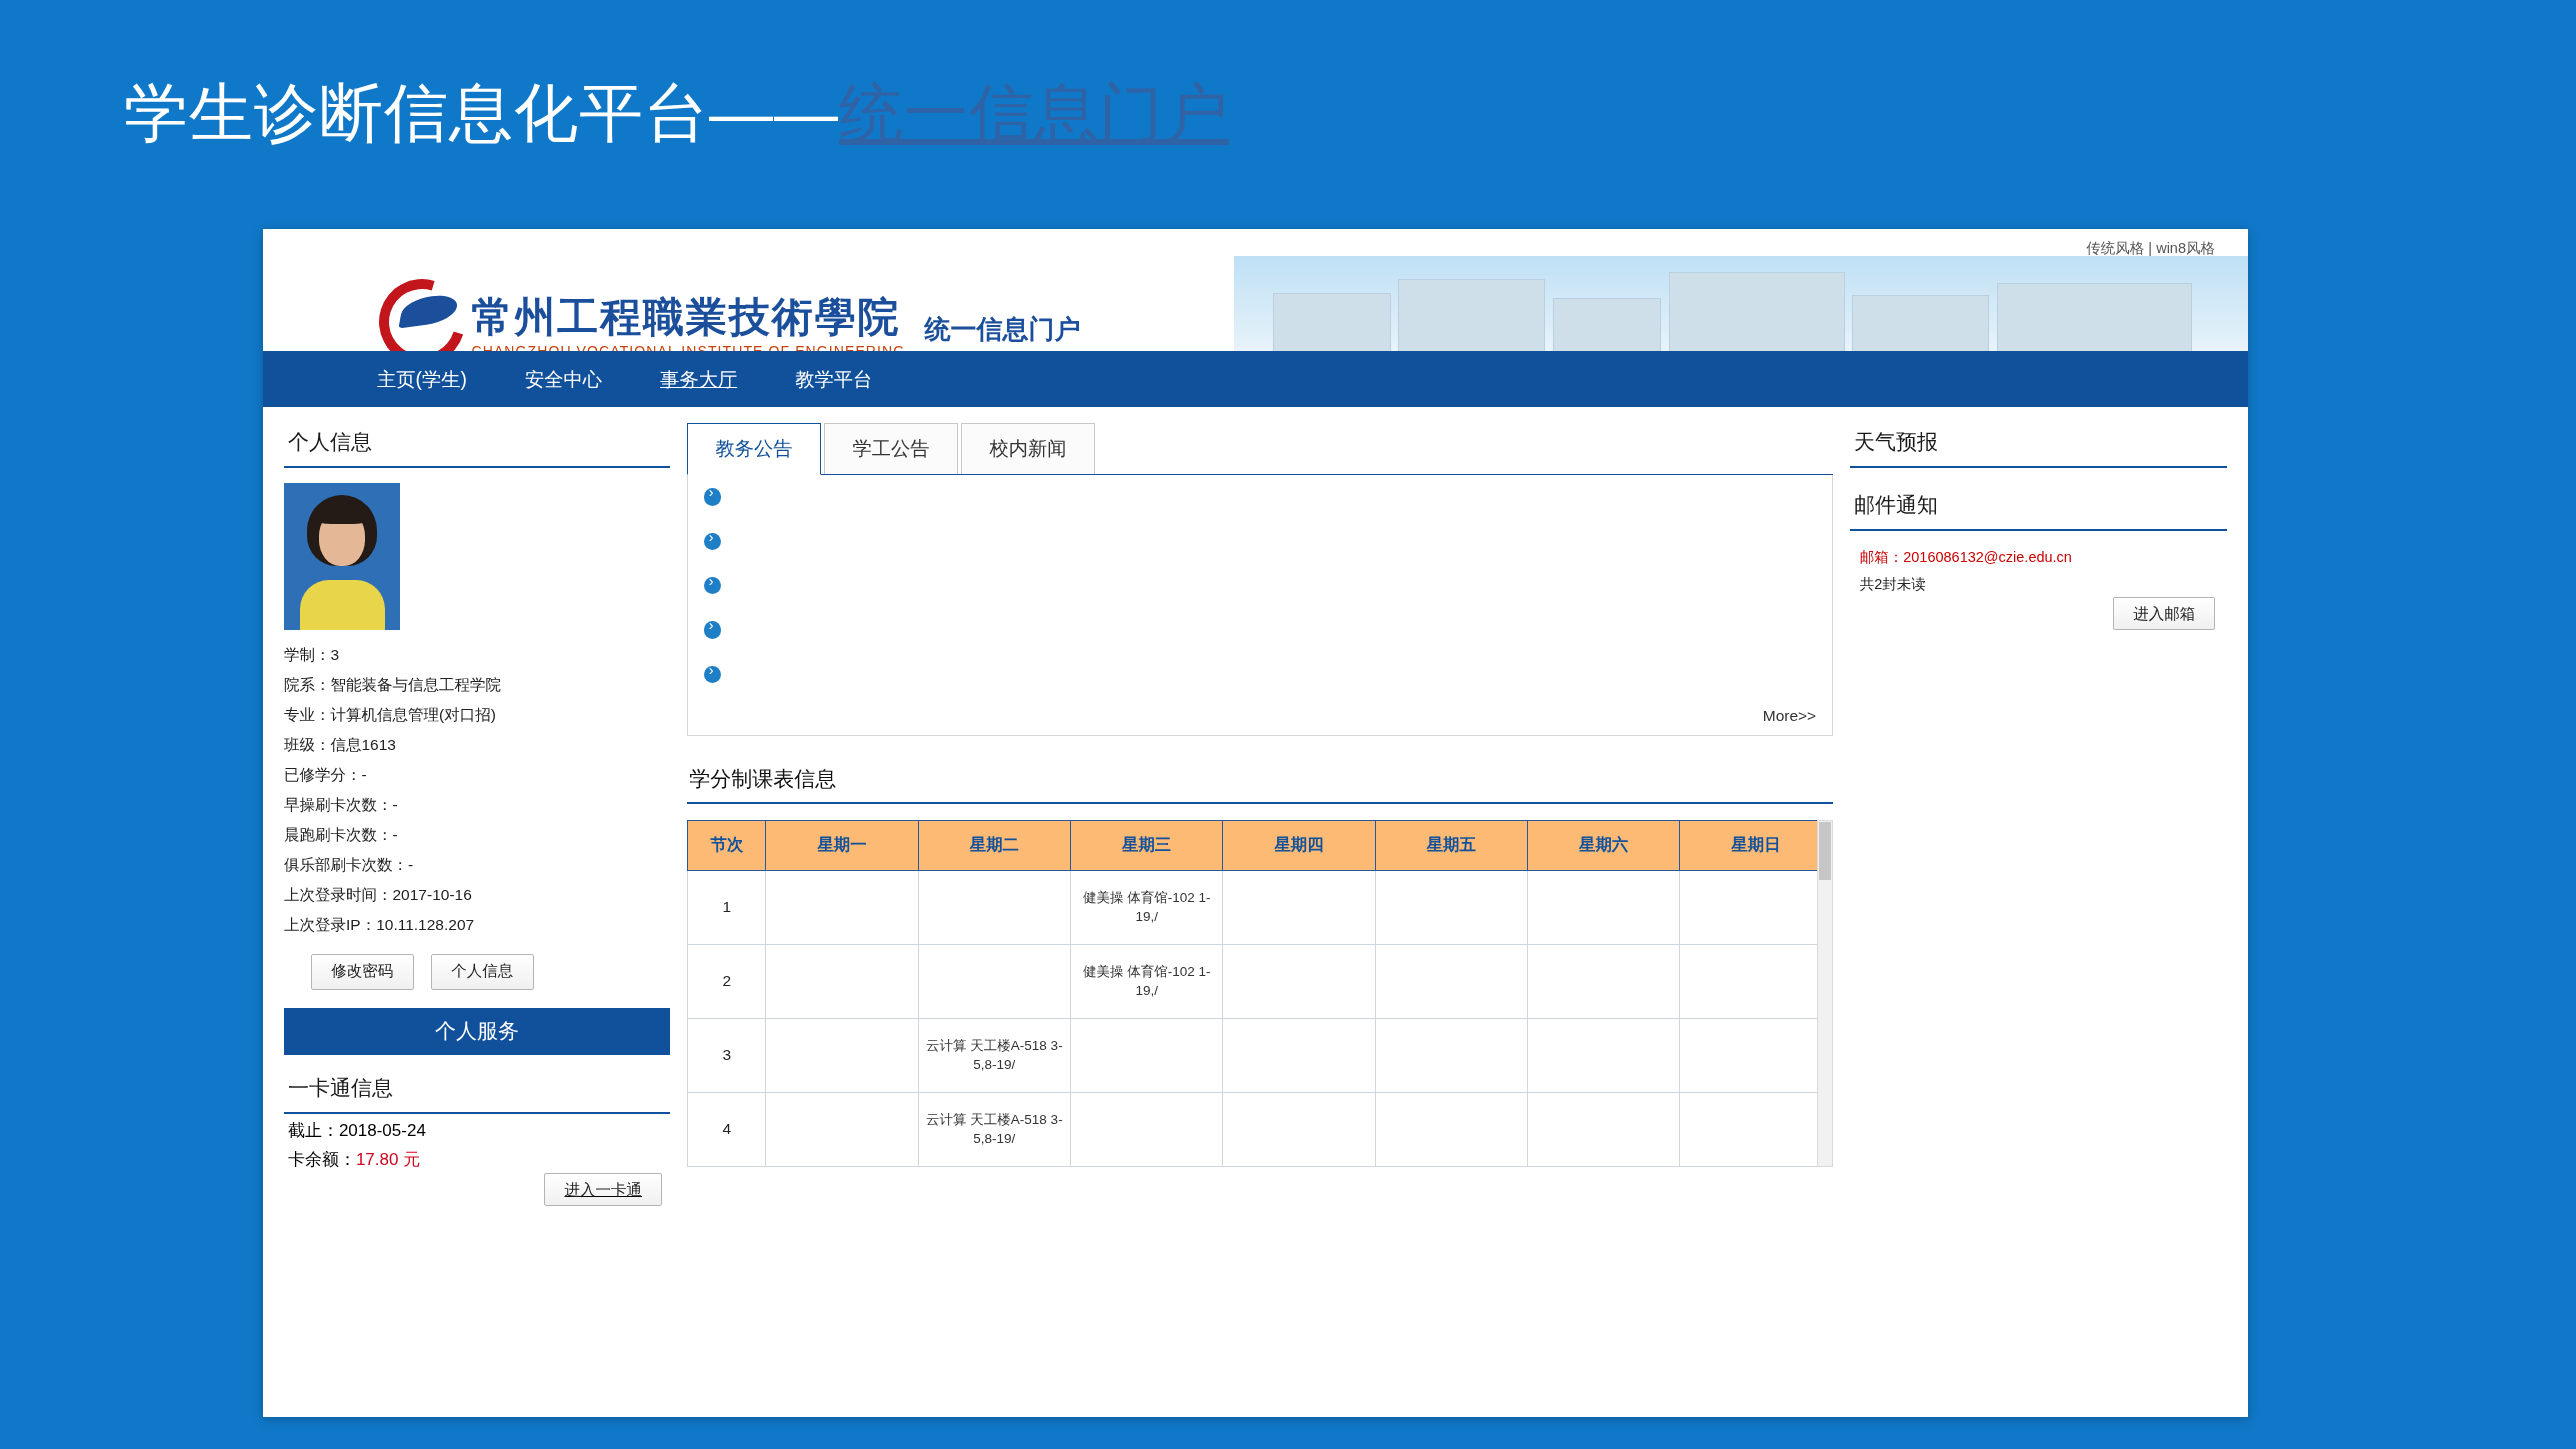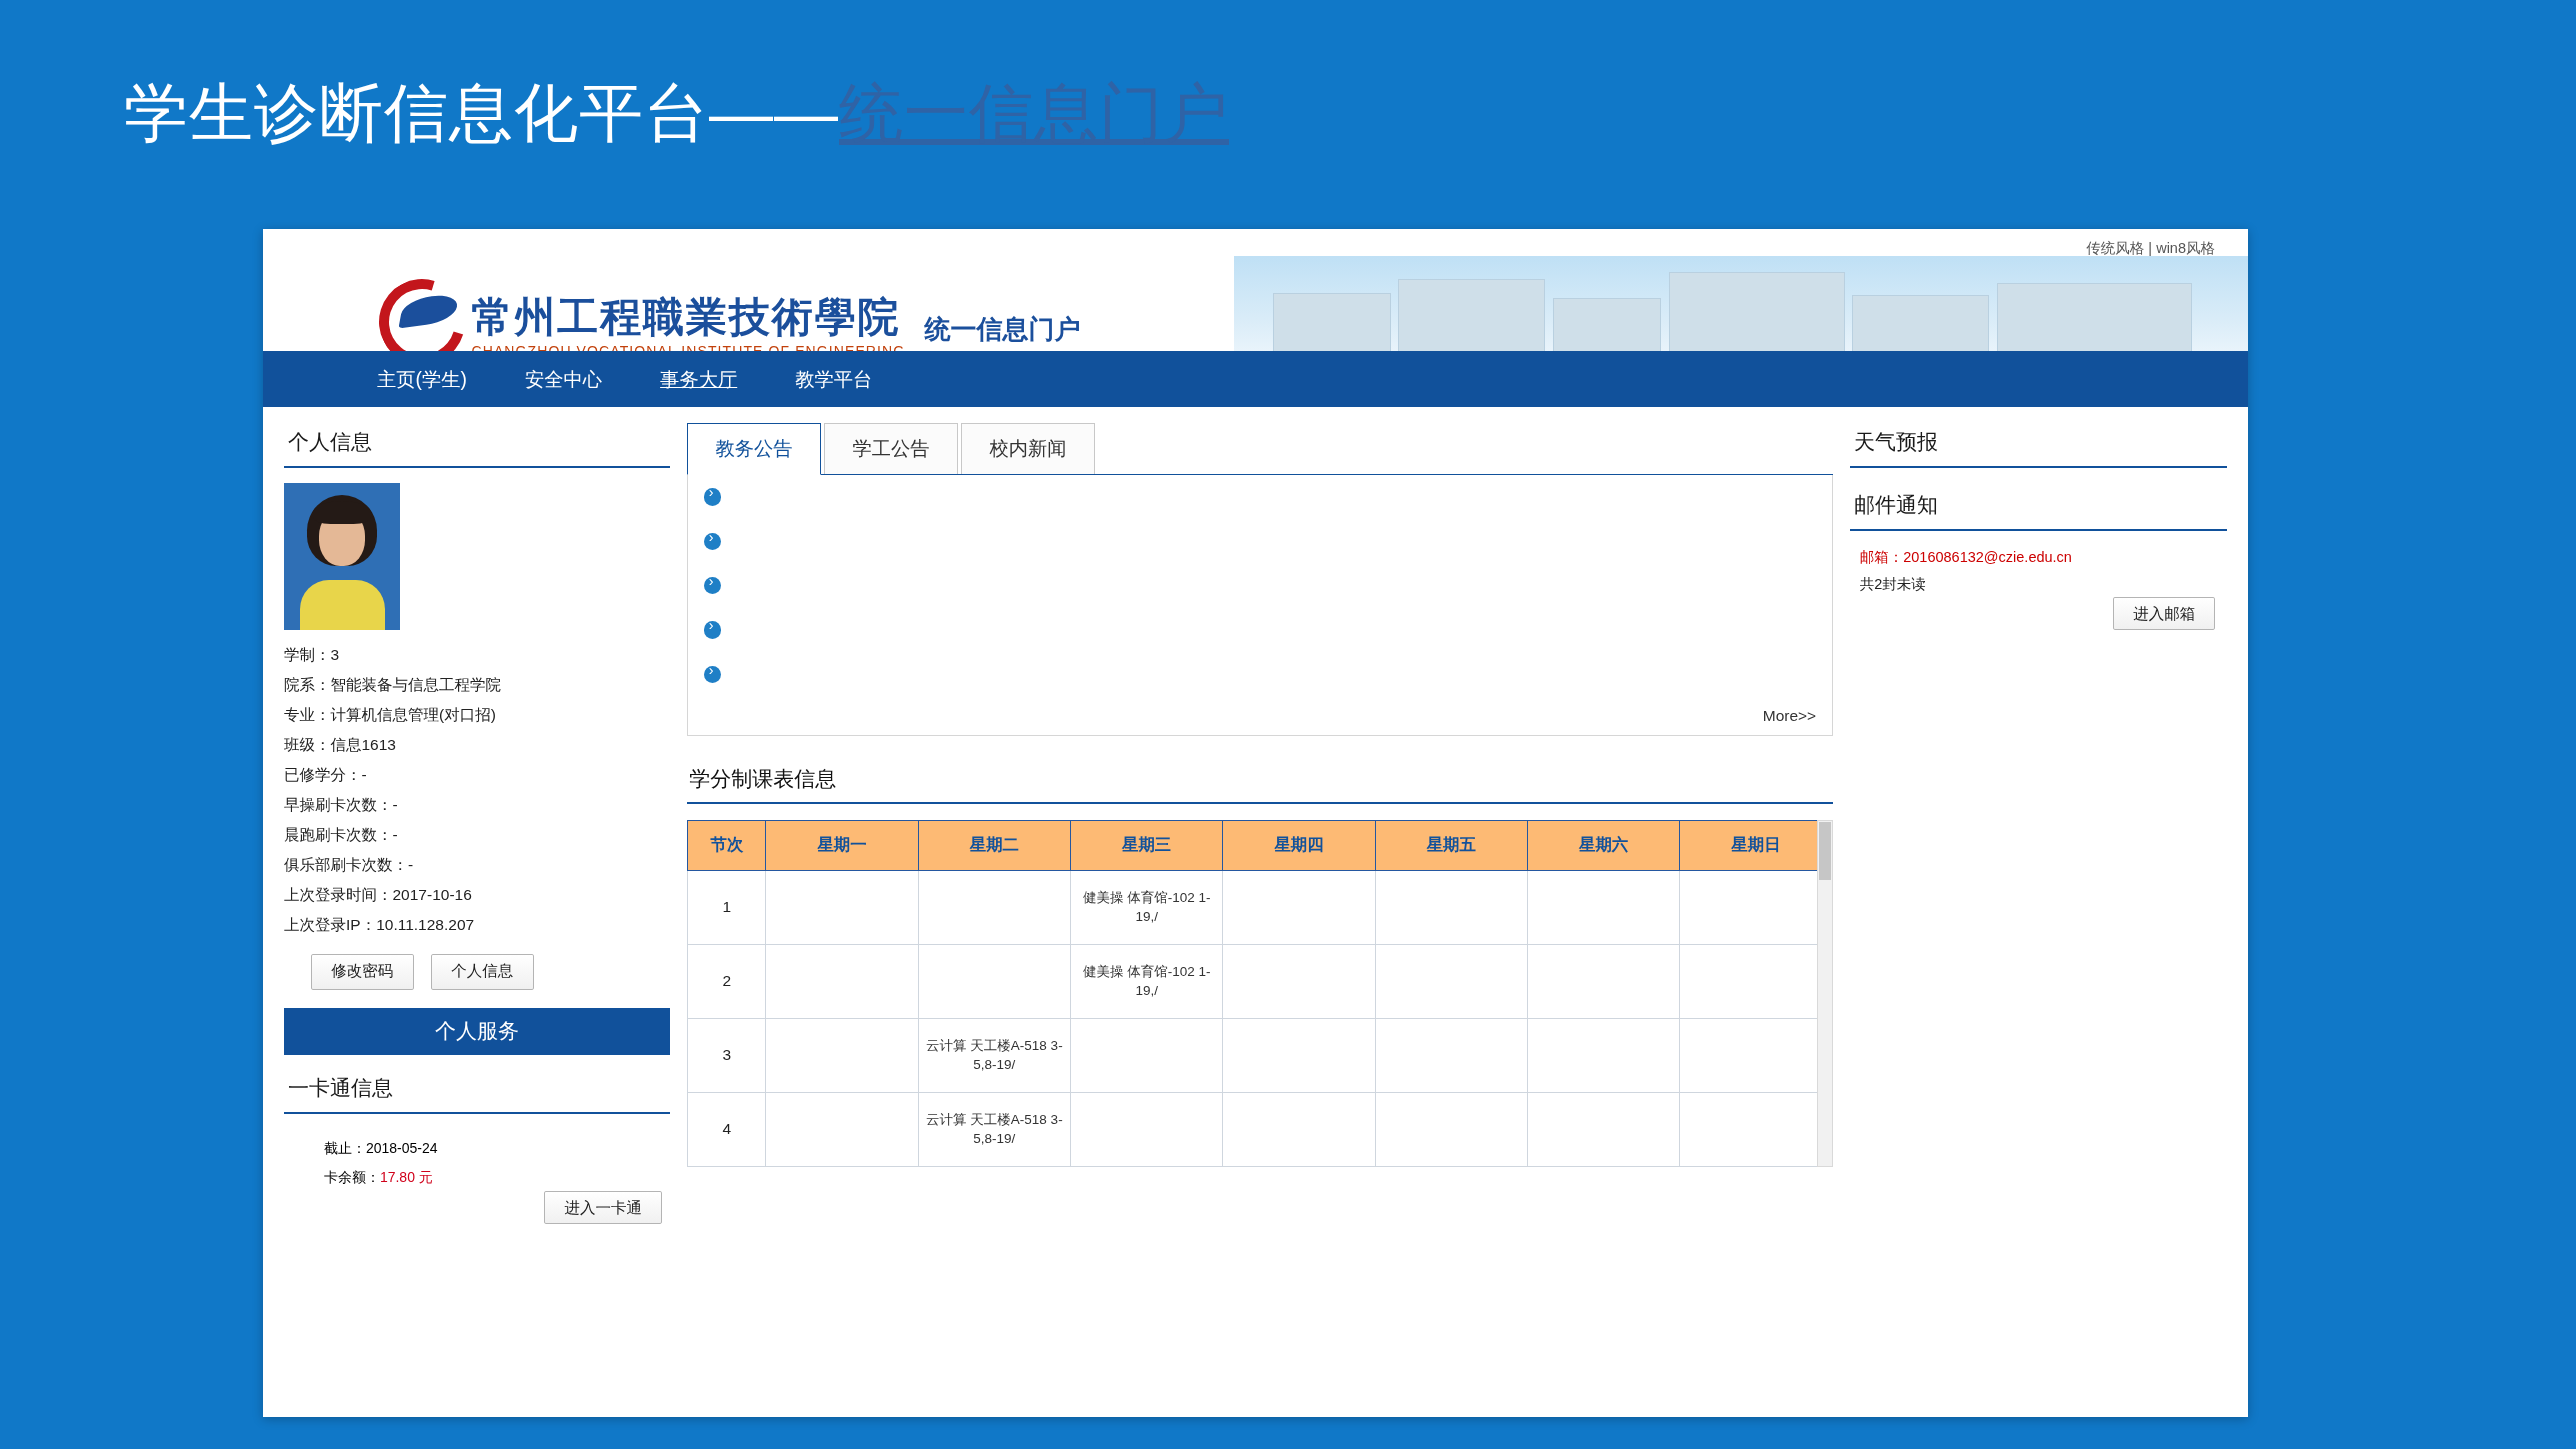--- a/index.html
+++ b/index.html
@@ -225,28 +225,27 @@
   
   .service-head {
     background: #11519b;
     color: #fff;
     font-size: 21px;
     text-align: center;
     padding: 9.7px 0;
   }
   .card-panel { margin-top: 13.5px; }
   .card-rows {
-    font-size: 14px;
+    font-size: 17px;
     line-height: 29px;
-    padding-top: 20px;
+    padding-top: 2px;
     padding-left: 3.9px;
-    margin-left: 36px;
   }
   .money { color: #d0021b; }
-  .card-btn-wrap { text-align: right; padding-right: 7.7px; margin-top: 5.8px; }
+  .card-btn-wrap { text-align: right; padding-right: 7.7px; margin-top: 5.8px; text-decoration: underline; }
   
   .tabs {
     display: flex;
     border-bottom: 1px solid #11519b;
     align-items: flex-end;
   }
   .tab {
     border: 1px solid #c8c8c8;
     border-bottom: none;
     padding: 11.6px 27px;

